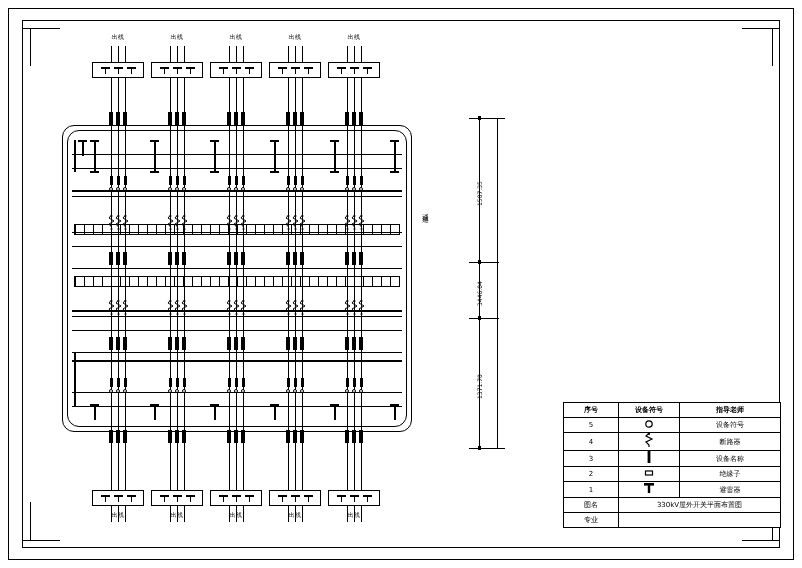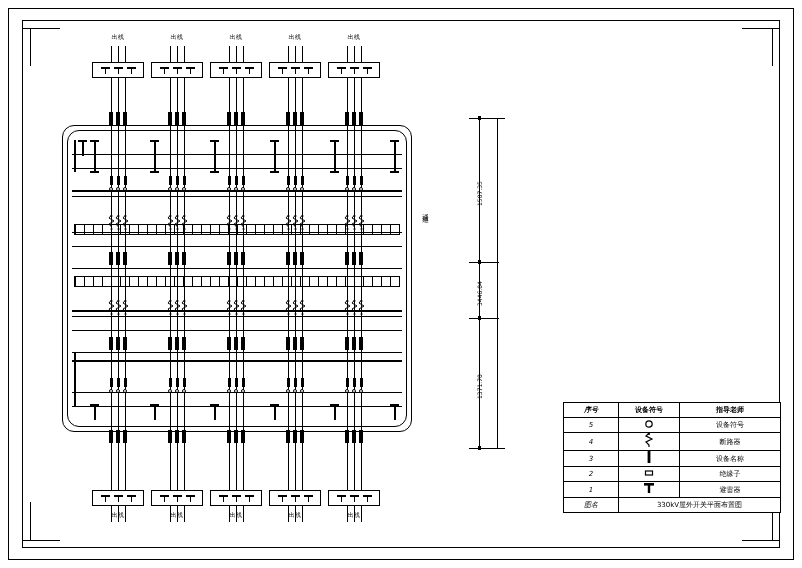--- a/index.html
+++ b/index.html
@@ -67,21 +67,21 @@
 
   
   .tick{position:absolute;width:3px;height:4px;background:#000;}
 
   
   .tblock{position:absolute;left:563px;top:402px;width:218px;
           border-collapse:collapse;font-size:7px;color:#000;background:#fff;}
   .tblock td,.tblock th{border:1px solid #000;text-align:center;
           padding:0;height:14px;font-weight:normal;white-space:nowrap;}
   .tblock .hd{font-weight:bold;}
-  .c-no{width:54px;font-style:italic;}
+  .c-no{width:54px;}
   .c-sym{width:60px;}
   .c-name{width:104px;}
   .symcell{font-size:9px;line-height:12px;}
   .tall{height:24px;}
 </style>
 </head>
 <body>
 
 <div id="stage">
 
@@ -661,16 +661,20 @@
           <td class="c-sym symcell"><svg width="12" height="12" viewBox="0 0 12 12">
               <rect x="1" y="1" width="10" height="2.6" fill="#000"></rect>
               <rect x="4.8" y="1" width="2.4" height="10" fill="#000"></rect>
             </svg></td>
           <td class="c-name" colspan="2">避雷器</td>
         </tr>
         <tr>
           <td class="c-no tall">图名</td>
           <td class="tall" colspan="3">330kV屋外开关平面布置图</td>
         </tr>
+        <tr>
+          <td class="c-no">专业</td>
+          <td colspan="3"></td>
+        </tr>
       </tbody>
   </table>
 
 </div>
 
 </body></html>

